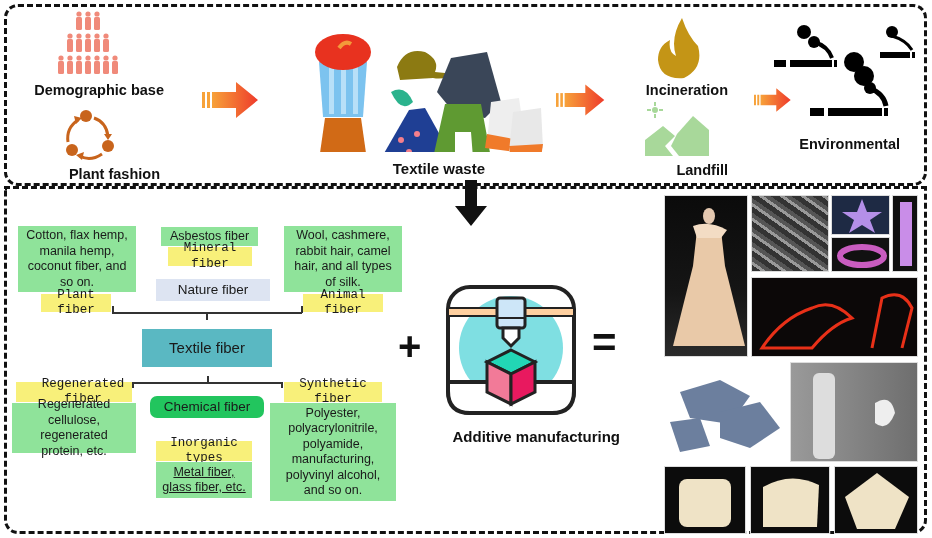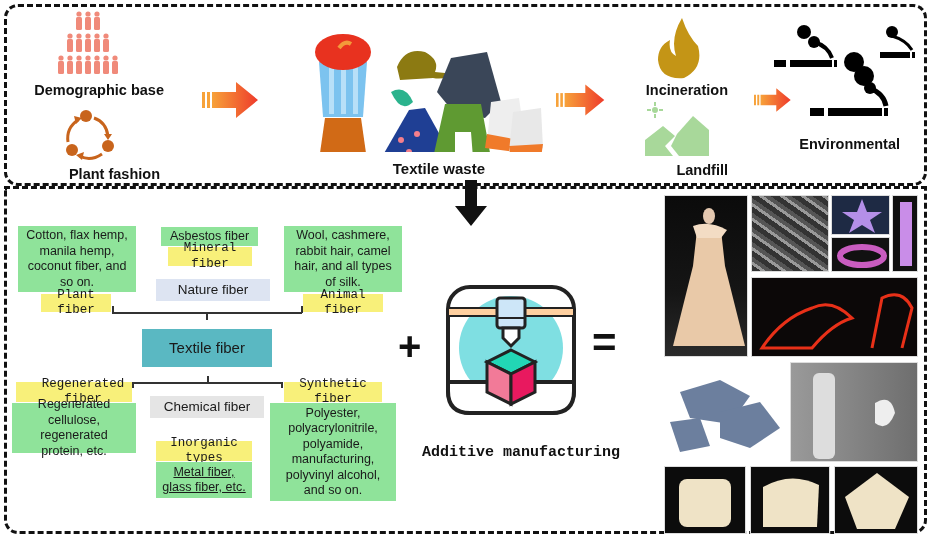--- a/index.html
+++ b/index.html
@@ -5,21 +5,21 @@
   html,body{margin:0;padding:0;background:#fff;}
   body{width:932px;height:538px;position:relative;overflow:hidden;font-family:"Liberation Sans","DejaVu Sans",sans-serif;color:#111;}
   .abs{position:absolute;}
   .panel{position:absolute;border:3px dashed #111;box-sizing:border-box;}
   .lbl{position:absolute;font-weight:bold;font-size:15px;text-align:right;white-space:nowrap;}
   .box{position:absolute;box-sizing:border-box;text-align:center;font-size:12.5px;line-height:15.5px;color:#1a1a1a;display:flex;align-items:center;justify-content:center;}
   .green{background:#8fe39a;}
   .yellow{background:#f8f07a;font-family:Liberation Mono, monospace;}
   .blue{background:#dde4f2;}
   .teal{background:#5ab8c2;}
-  .salmon{background:#e5e5e5;}
+  .salmon{background:#22c55e;border-radius:7px;}
   .line{position:absolute;background:#333;}
   .photo{position:absolute;overflow:hidden;box-sizing:border-box;border:1px solid #ddd;}
 </style>
 </head>
 <body>
 
 <div class="panel" style="left:4px;top:4px;width:923px;height:182px;border-radius:14px;"></div>
 
 <svg class="abs" style="left:52px;top:8px;" width="72" height="72" viewBox="0 0 72 72">
   <g id="pp" fill="#f08a7a">
@@ -243,21 +243,21 @@
   <rect x="3" y="98" width="126" height="31" fill="#fff"></rect>
   <path d="M3 98 L129 98 L129 107 Q129 129 107 129 L25 129 Q3 129 3 107 Z" fill="#fff" stroke="#222" stroke-width="4"></path>
   <rect x="3" y="24" width="126" height="8" fill="#ffd0a0" stroke="#222" stroke-width="2"></rect>
   <rect x="52" y="14" width="28" height="30" rx="3" fill="#cde6f8" stroke="#222" stroke-width="3"></rect>
   <line x1="52" y1="34" x2="80" y2="34" stroke="#222" stroke-width="2"></line>
   <path d="M58 44 L74 44 L74 54 L66 62 L58 54 Z" fill="#fff" stroke="#222" stroke-width="3"></path>
   <polygon points="66,66 90,78 66,90 42,78" fill="#22d6b5" stroke="#222" stroke-width="3"></polygon>
   <polygon points="42,78 66,90 66,120 42,108" fill="#f27a98" stroke="#222" stroke-width="3"></polygon>
   <polygon points="66,90 90,78 90,108 66,120" fill="#e8195f" stroke="#222" stroke-width="3"></polygon>
 </svg>
-<div class="lbl" style="left:410px;top:444px;width:210px;font-size:15px;font-family:Liberation Mono, monospace;">Additive manufacturing</div>
+<div class="lbl" style="left:410px;top:428px;width:210px;font-size:15px;">Additive manufacturing</div>
 
 <div class="abs" style="left:592px;top:322px;font-size:42px;font-weight:bold;line-height:42px;">=</div>
 
 <div class="photo" style="left:664px;top:195px;width:84px;height:162px;background:linear-gradient(#0b0b0b 0%,#151515 60%,#2a2a2a 100%);">
   <svg width="84" height="162" viewBox="0 0 84 162">
       <ellipse cx="44" cy="20" rx="6" ry="8" fill="#e4c8b0"></ellipse>
       <path d="M32 34 L56 34 L60 70 L80 150 L8 150 L28 70 Z" fill="#e9c9a8"></path>
       <path d="M28 30 Q44 24 62 34 L56 42 L32 42 Z" fill="#f3dcc4"></path>
     </svg>
 </div>

